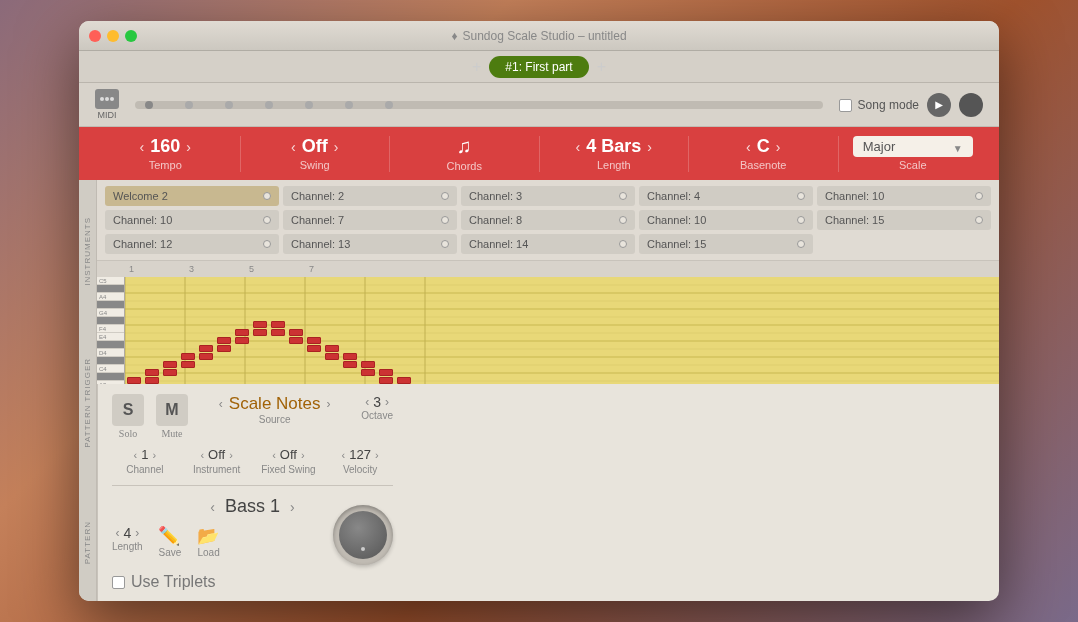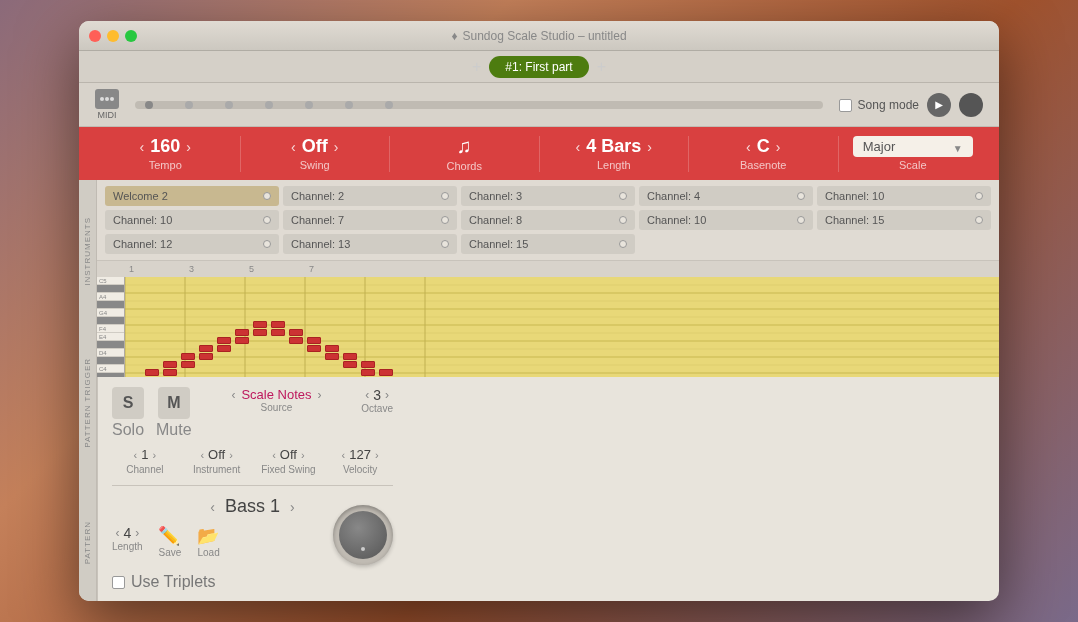--- a/index.html
+++ b/index.html
@@ -318,38 +318,39 @@
       border-radius: 4px;
       display: flex;
       align-items: center;
       justify-content: center;
       font-size: 16px;
       font-weight: 600;
       color: #555;
       cursor: pointer;
     }
     .letter-label {
-      font-size: 16px;
+      font-size: 10px;
       color: #888;
       text-align: center;
       margin-top: 2px;
+      font-family: Liberation Serif, serif;
     }
     .letter-group {
       display: flex;
       flex-direction: column;
       align-items: center;
     }
     .scale-arrow {
       font-size: 12px;
       color: #888;
       cursor: pointer;
     }
     .scale-text {
-      font-size: 13px;
-      color: #be185d;
+      font-size: 17px;
+      color: #a16207;
       font-weight: 500;
     }
     .source-label {
       font-size: 10px;
       color: #888;
       text-align: center;
     }
     .param-group {
       display: flex;
       flex-direction: column;
@@ -639,20 +640,24 @@
         <div class="instrument-cell">
           <span>Channel: 15</span>
           <div class="instrument-dot"></div>
         </div>
         <div class="instrument-cell">
           <span>Channel: 12</span>
           <div class="instrument-dot"></div>
         </div>
         <div class="instrument-cell">
           <span>Channel: 13</span>
+          <div class="instrument-dot"></div>
+        </div>
+        <div class="instrument-cell">
+          <span>Channel: 14</span>
           <div class="instrument-dot"></div>
         </div>
         <div class="instrument-cell">
           <span>Channel: 15</span>
           <div class="instrument-dot"></div>
         </div>
       </div>
 
       <div class="pattern-section">
         <div class="piano-roll-area">

